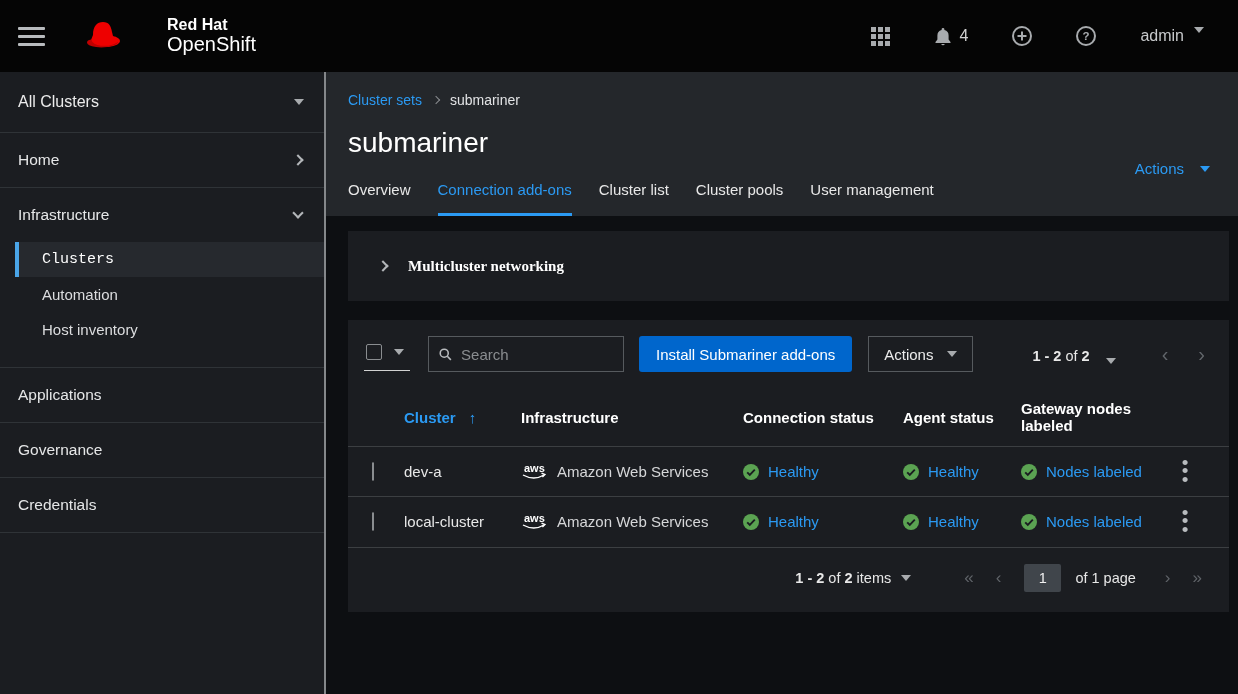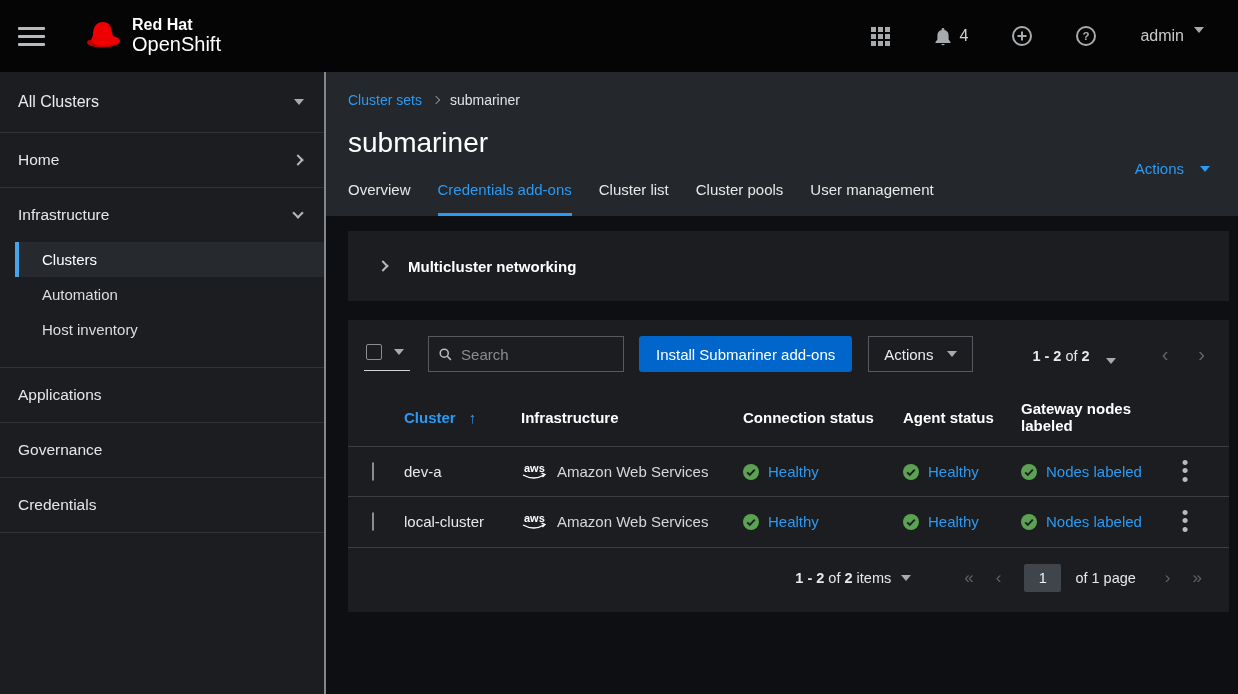--- a/index.html
+++ b/index.html
@@ -8,21 +8,21 @@
     font-family:"Liberation Sans", sans-serif;
     background:#0d0f12;
     color:#e8e8e8;
     overflow:hidden;
   }
   
   .masthead { height:72px; background:#050505; display:flex; align-items:center; }
   .hamburger { margin-left:18px; width:27px; display:flex; flex-direction:column; gap:5px; cursor:pointer; }
   .hamburger span { height:3px; background:#b8bbbe; border-radius:1px; }
   .brand { margin-left:34px; display:flex; align-items:center; gap:9px; }
-  .brand-text { display:flex; flex-direction:column; line-height:1.05; }
+  .brand-text { display:flex; flex-direction:column; line-height:1.05;margin-left:35px; }
   .brand-line1 { color:#fff; font-weight:bold; font-size:16px; }
   .brand-line2 { color:#fff; font-size:20px; font-weight:300; }
   .masthead-right { margin-left:auto; display:flex; align-items:center; gap:44px; padding-right:34px; }
   .mh-icon { display:flex; align-items:center; gap:8px; color:#a8abae; cursor:pointer; }
   .grid9 { display:grid; grid-template-columns:repeat(3,5px); grid-template-rows:repeat(3,5px); gap:2px; }
   .grid9 i { background:#a8abae; display:block; }
   .badge-num { color:#d2d2d2; font-size:16px; }
   .user-menu { display:flex; gap:10px; color:#c8cacc; font-size:16px; cursor:pointer; }
   .caret-down { width:0; height:0; border-left:5px solid transparent; border-right:5px solid transparent; border-top:6px solid #a8abae; }
   .caret-blue { border-top-color:#2b9af3; }
@@ -32,38 +32,38 @@
   .v-divider { width:2px; background:#84878a; flex:none; }
   .main { flex:1; display:flex; flex-direction:column; min-width:0; }
   
   .side-section { border-bottom:1px solid #2f3337; }
   .side-top { padding:21px 20px 21px 18px; display:flex; align-items:center; justify-content:space-between; font-size:16px; color:#ececec; cursor:pointer; }
   .nav-row { padding:18px 22px 18px 18px; display:flex; align-items:center; justify-content:space-between; font-size:15.5px; color:#e6e7e8; cursor:pointer; }
   .chev { width:8px; height:8px; border-right:2px solid #b4b7ba; border-bottom:2px solid #b4b7ba; display:inline-block; }
   .chev-right { transform:rotate(-45deg); }
   .chev-down  { transform:rotate(45deg); margin-top:-4px; }
   .nav-sub { padding:9px 12px 9px 42px; font-size:15px; color:#dcdddf; cursor:pointer; }
-  .nav-sub.selected { margin-left:15px; padding-left:27px; background:#26292e; box-shadow:inset 4px 0 0 0 #4aa5e8; color:#fff; }
+  .nav-sub.selected { margin-left:15px; padding-left:27px; background:#26292e; box-shadow:inset 4px 0 0 0 #4aa5e8; color:#fff;font-family:Liberation Mono, monospace; }
   .sub-pad-bottom { padding-bottom:20px; }
   
   .page-header { background:#24272b; padding:20px 16px 0 22px; position:relative; flex:none; }
   .breadcrumb { display:flex; align-items:center; font-size:14px; }
   .breadcrumb a { color:#2b9af3; text-decoration:none; cursor:pointer; }
   .bc-sep { margin:0 11px; width:6px; height:6px; border-right:1.5px solid #8a8d90; border-bottom:1.5px solid #8a8d90; transform:rotate(-45deg); }
   .bc-current { color:#e2e3e5; }
   .page-title { font-size:28px; font-weight:400; color:#fff; margin:19px 0 22px; }
   .tabs { display:flex; }
   .tab { margin-right:27px; padding-bottom:15px; font-size:15px; color:#e8e8e8; cursor:pointer; border-bottom:3px solid transparent; }
   .tab.active { color:#2b9af3; border-bottom-color:#2b9af3; }
   .header-actions { position:absolute; right:28px; top:88px; display:flex; align-items:center; gap:16px; color:#2b9af3; font-size:15px; cursor:pointer; }
   
   .content { flex:1; padding:15px 9px 0 22px; background:#0d0f12; overflow:hidden; }
   .card { background:#1b1d21; }
   .expand-card { height:70px; display:flex; align-items:center; padding-left:31px; margin-bottom:19px; }
-  .expand-card .title { margin-left:21px; font-weight:bold; font-size:15px; color:#fff; }
+  .expand-card .title { margin-left:21px; font-weight:bold; font-size:15px; color:#fff;font-family:Liberation Serif, serif; }
   
   .table-card { padding-top:16px; }
   .toolbar { display:flex; align-items:center; padding:0 16px 14px; }
   .bulk-select { display:flex; align-items:center; gap:12px; padding:6px 6px 10px 2px; border-bottom:1px solid #d2d2d2; cursor:pointer; }
   .checkbox { width:16px; height:16px; border:1px solid #8a8d90; border-radius:2px; background:transparent; flex:none; cursor:pointer; }
   .search-box { margin-left:18px; width:196px; height:36px; border:1px solid #565a5e; display:flex; align-items:center; padding:0 10px; gap:9px; background:transparent; }
   .search-box input { background:transparent; border:none; outline:none; color:#e8e8e8; font-size:15px; width:100%; font-family:inherit; }
   .search-box input::placeholder { color:#8a8d90; }
   .btn-primary { margin-left:15px; height:36px; padding:0 17px; background:#0066cc; color:#fff; border:none; border-radius:3px; font-size:15px; font-family:inherit; cursor:pointer; }
   .dropdown-toggle { margin-left:16px; height:36px; padding:0 15px; border:1px solid #565a5e; display:flex; align-items:center; gap:14px; color:#ececec; font-size:15px; cursor:pointer; background:transparent; }
@@ -207,21 +207,21 @@
         <span class="bc-sep"></span>
         <span class="bc-current">submariner</span>
       </div>
       <h1 class="page-title">submariner</h1>
       <div class="header-actions">
         <span>Actions</span>
         <span class="caret-down caret-blue"></span>
       </div>
       <div class="tabs">
         <div class="tab">Overview</div>
-        <div class="tab active">Credentials add-ons</div>
+        <div class="tab active">Connection add-ons</div>
         <div class="tab">Cluster list</div>
         <div class="tab">Cluster pools</div>
         <div class="tab">User management</div>
       </div>
     </div>
 
     <div class="content">
 
       <div class="card expand-card">
         <span class="chev chev-right"></span>

